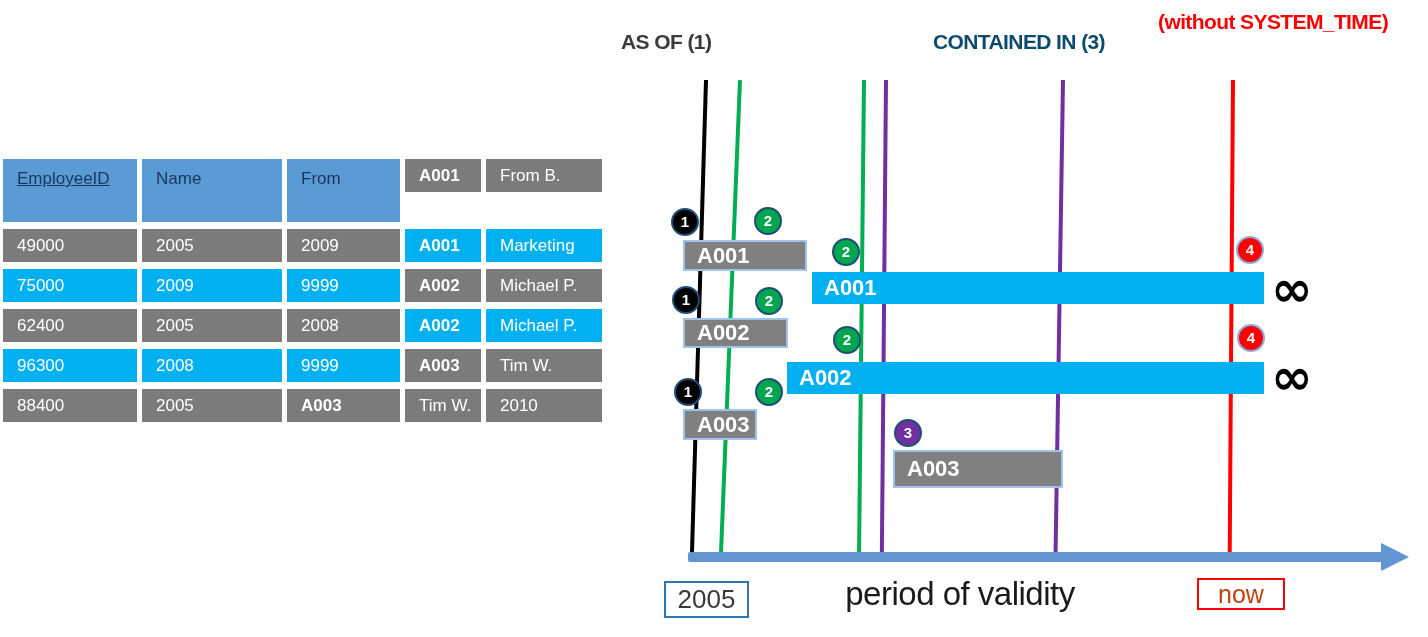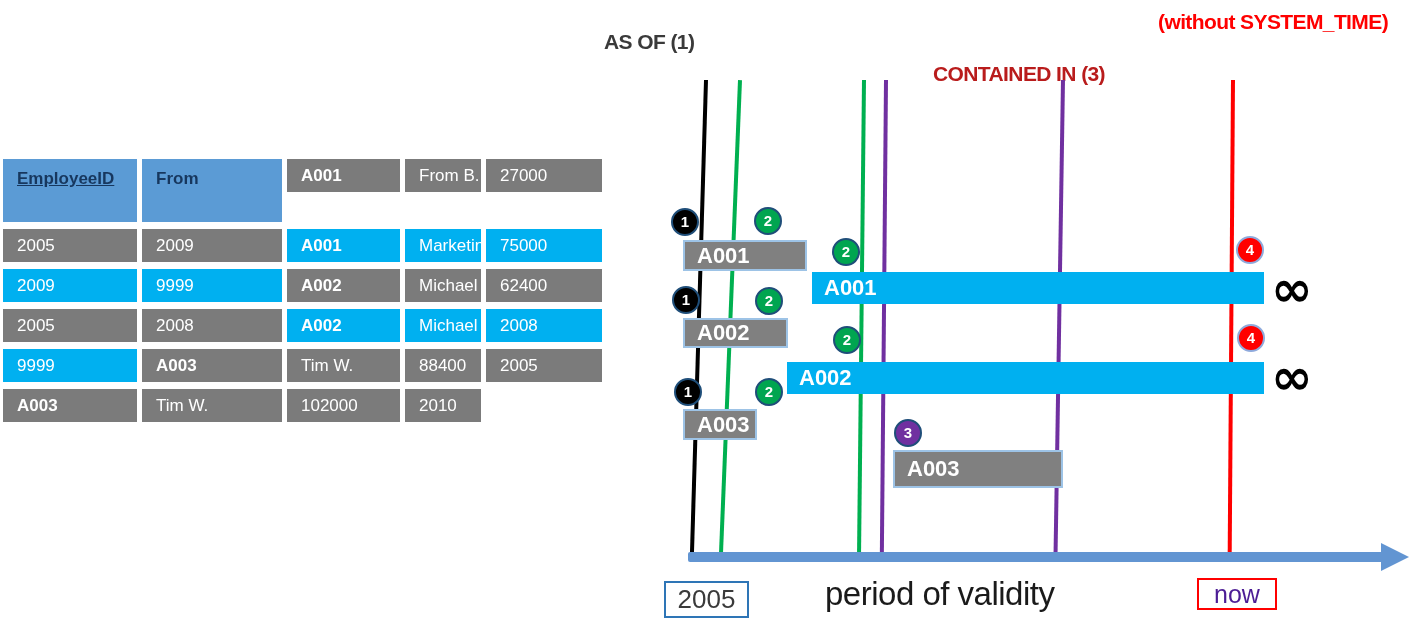--- a/index.html
+++ b/index.html
@@ -7,21 +7,21 @@
     position:relative;width:1428px;height:637px;background:#ffffff;
     font-family:"Liberation Sans",sans-serif;overflow:hidden;
   }
   
   .emp-table{
     position:absolute;left:3px;top:159px;
     display:grid;grid-template-columns:134px 140px 113px 76px 116px;
     gap:7px 5px;
   }
   .th{
-    background:#5B9BD5;color:#17375E;font-weight:bold;font-size:17px;
+    background:#5B9BD5;color:#17375E;font-weight:normal;font-size:17px;
     height:63px;padding:10px 0 0 14px;box-sizing:border-box;
   }
   .th.u{text-decoration:underline;}
   .td{
     color:#ffffff;font-size:17px;height:33px;line-height:33px;
     padding-left:14px;box-sizing:border-box;
   }
   .row-gray{background:#7B7B7B;}
   .row-cyan{background:#00B0F0;}
   
@@ -54,74 +54,75 @@
     border-top:14px solid transparent;border-bottom:14px solid transparent;
     border-left:28px solid #6295D2;
   }
   
   .year-box{
     position:absolute;left:664px;top:581px;width:85px;height:37px;
     border:2.5px solid #2E75B6;box-sizing:border-box;
     color:#3A3A3A;font-size:26px;display:flex;align-items:center;justify-content:center;
   }
   .pov{
-    position:absolute;left:825px;top:575px;width:270px;
+    position:absolute;left:825px;top:575px;width:270px;text-align:center;
     color:#1a1a1a;font-size:33px;letter-spacing:-0.5px;white-space:nowrap;
   }
   .now-box{
-    position:absolute;left:1197px;top:578px;width:80px;height:32px;
+    position:absolute;left:1197px;top:578px;width:88px;height:32px;
     border:2.5px solid #FF0000;box-sizing:border-box;
-    color:#4c1d95;font-size:25px;display:flex;align-items:center;justify-content:center;
+    color:#c2410c;font-size:25px;display:flex;align-items:center;justify-content:center;
   }
 </style>
 </head>
 <body>
 
 <div id="canvas">
 
   <div class="emp-table">
     <div class="th u">EmployeeID</div>
+    <div class="th">Name</div>
     <div class="th">From</div>
 
     <div class="td row-gray" style="font-weight:bold;">A001</div>
     <div class="td row-gray">From B.</div>
-    <div class="td row-gray">27000</div>
+    <div class="td row-gray">49000</div>
     <div class="td row-gray">2005</div>
     <div class="td row-gray">2009</div>
 
     <div class="td row-cyan" style="font-weight:bold;">A001</div>
     <div class="td row-cyan">Marketing</div>
     <div class="td row-cyan">75000</div>
     <div class="td row-cyan">2009</div>
     <div class="td row-cyan">9999</div>
 
     <div class="td row-gray" style="font-weight:bold;">A002</div>
     <div class="td row-gray">Michael P.</div>
     <div class="td row-gray">62400</div>
     <div class="td row-gray">2005</div>
     <div class="td row-gray">2008</div>
 
     <div class="td row-cyan" style="font-weight:bold;">A002</div>
     <div class="td row-cyan">Michael P.</div>
+    <div class="td row-cyan">96300</div>
     <div class="td row-cyan">2008</div>
     <div class="td row-cyan">9999</div>
 
     <div class="td row-gray" style="font-weight:bold;">A003</div>
     <div class="td row-gray">Tim W.</div>
     <div class="td row-gray">88400</div>
     <div class="td row-gray">2005</div>
 
     <div class="td row-gray" style="font-weight:bold;">A003</div>
     <div class="td row-gray">Tim W.</div>
-    <div class="td row-gray">102000</div>
     <div class="td row-gray">2010</div>
   </div>
 
-  <div class="legend" style="left:604px;top:30px;color:#3A3A3A;">AS OF (1)</div>
-  <div class="legend" style="left:933px;top:30px;color:#b91c1c;margin-top:32px;">CONTAINED IN (3)</div>
+  <div class="legend" style="left:621px;top:30px;color:#3A3A3A;">AS OF (1)</div>
+  <div class="legend" style="left:933px;top:30px;color:#0c4a6e;">CONTAINED IN (3)</div>
   <div class="legend" style="left:1158px;top:9px;color:#FF0000;line-height:26px;">
     <div>(without SYSTEM_TIME)</div>
   </div>
 
   <div class="vline" style="left:704px;background:#000000;transform:rotate(1.7deg);"></div>
   <div class="vline" style="left:738px;background:#00B050;transform:rotate(2.3deg);"></div>
   <div class="vline" style="left:862px;background:#00B050;transform:rotate(0.6deg);"></div>
   <div class="vline" style="left:884px;background:#7030A0;transform:rotate(0.5deg);"></div>
   <div class="vline" style="left:1061px;background:#7030A0;transform:rotate(0.9deg);"></div>
   <div class="vline" style="left:1231px;background:#FF0000;transform:rotate(0.4deg);"></div>

